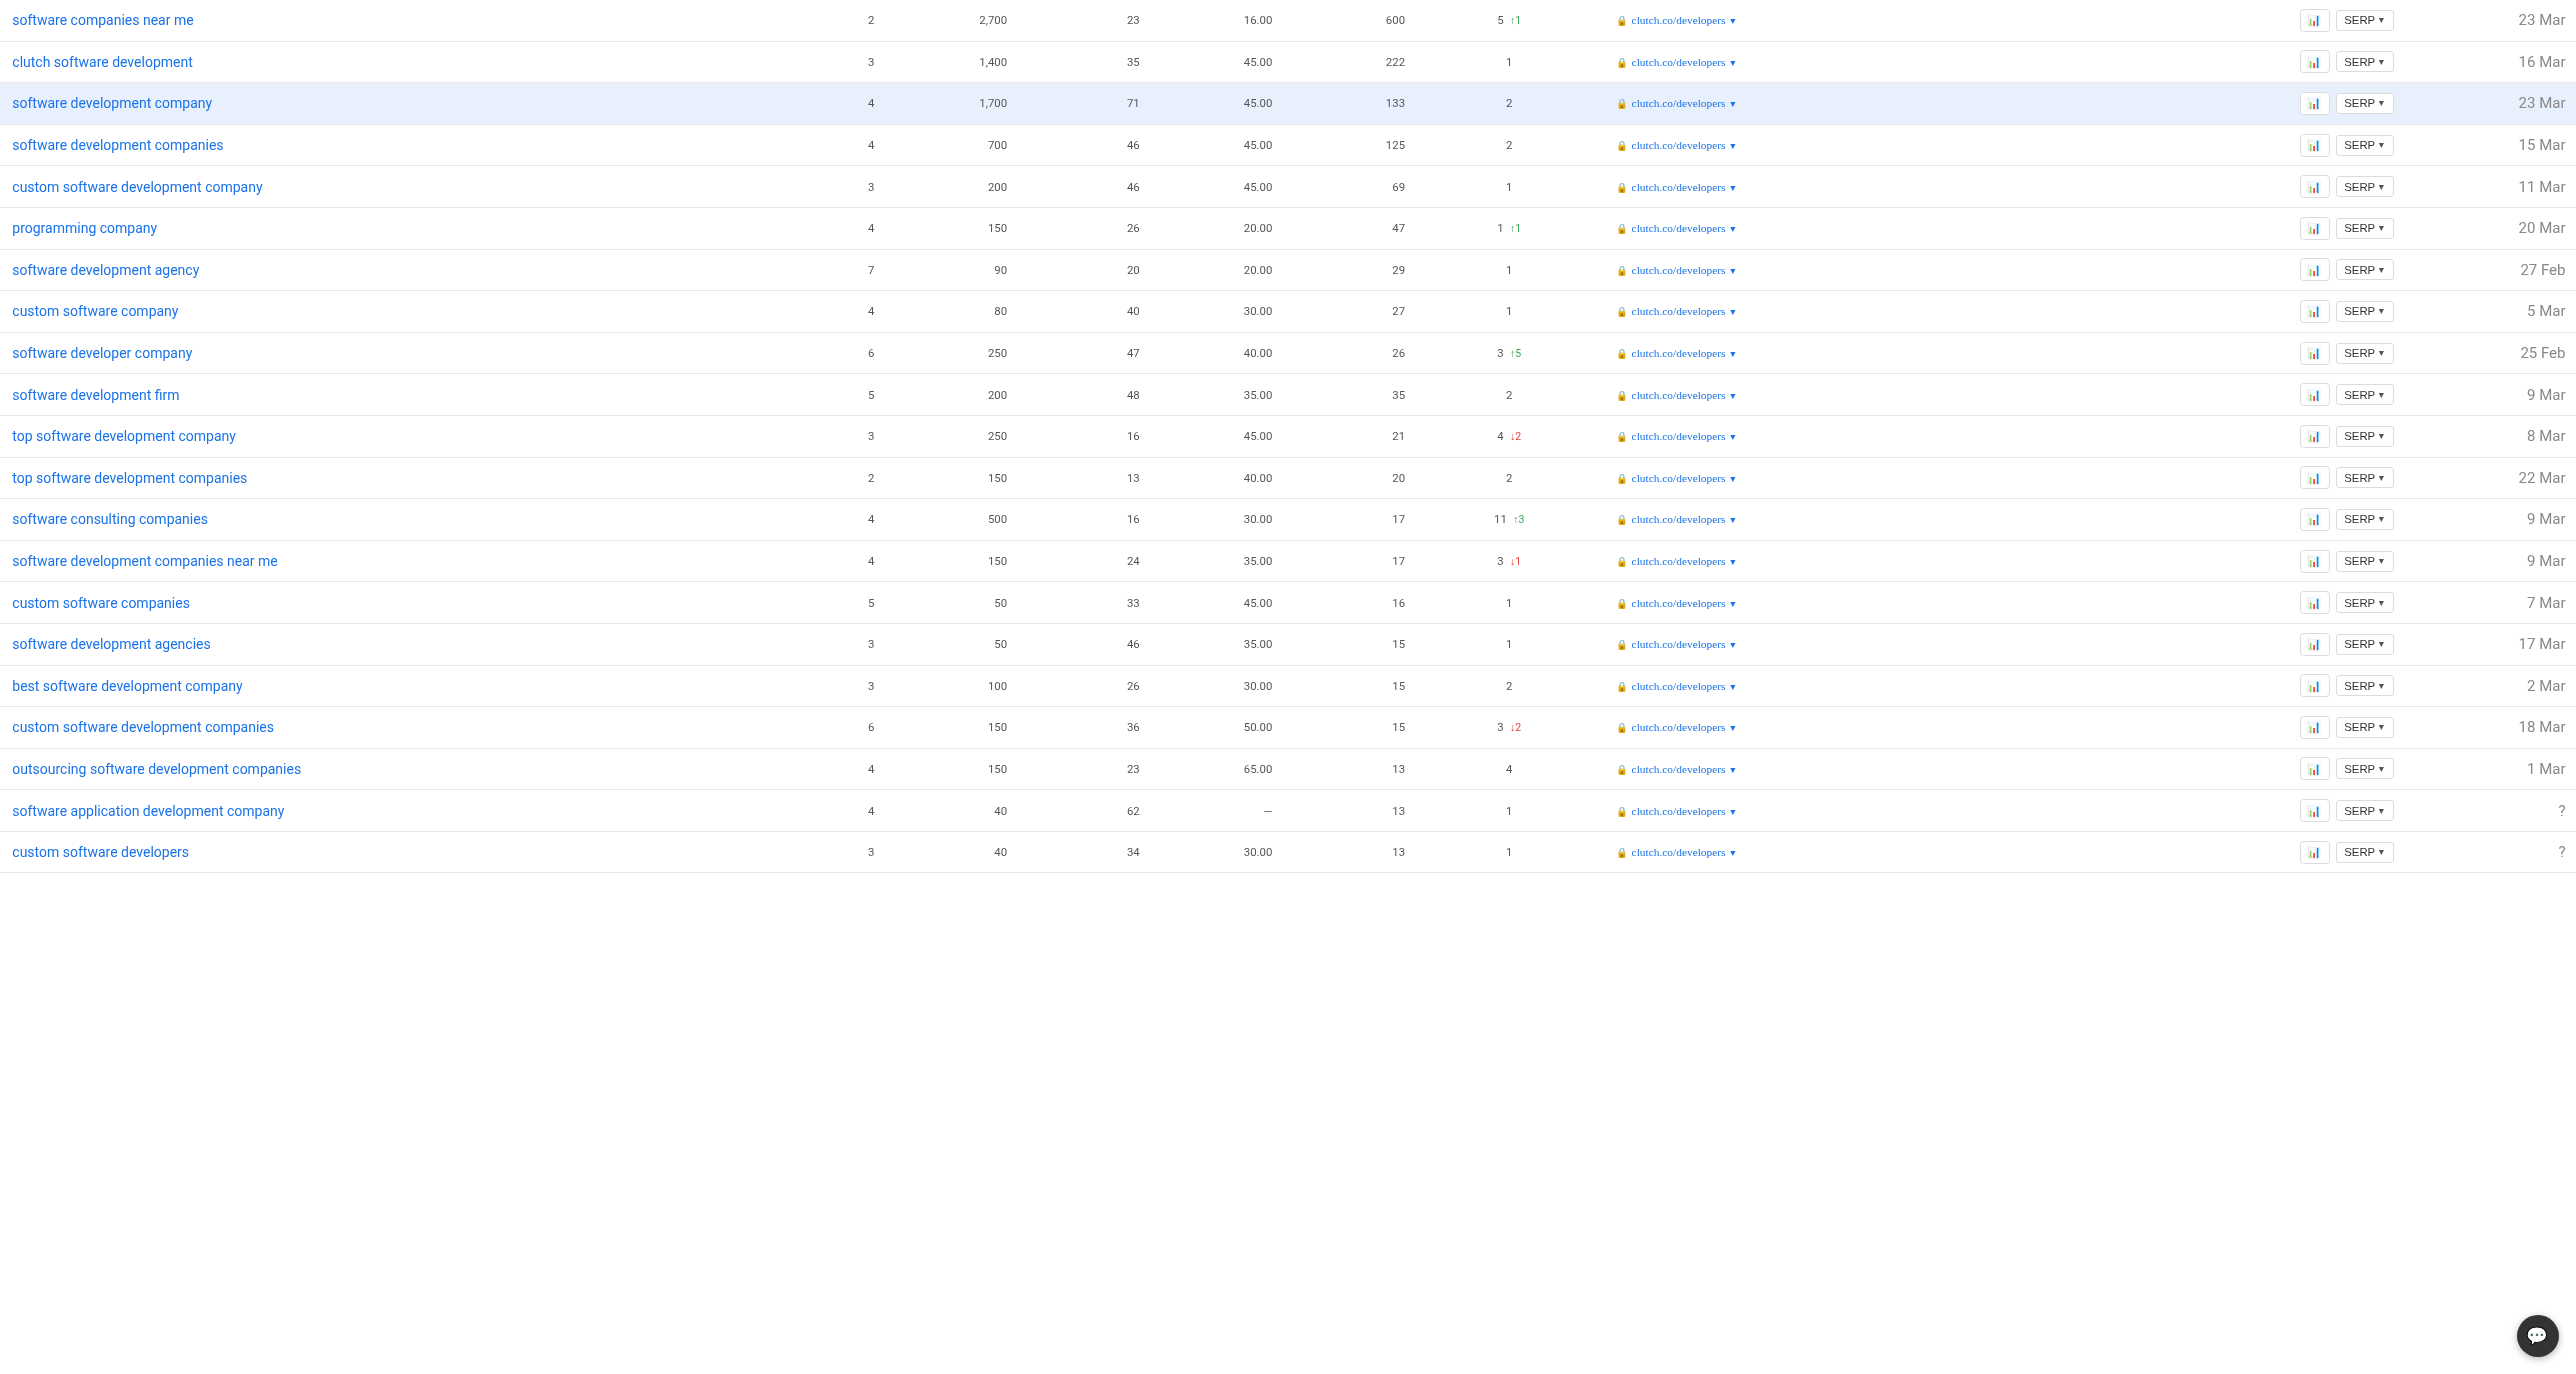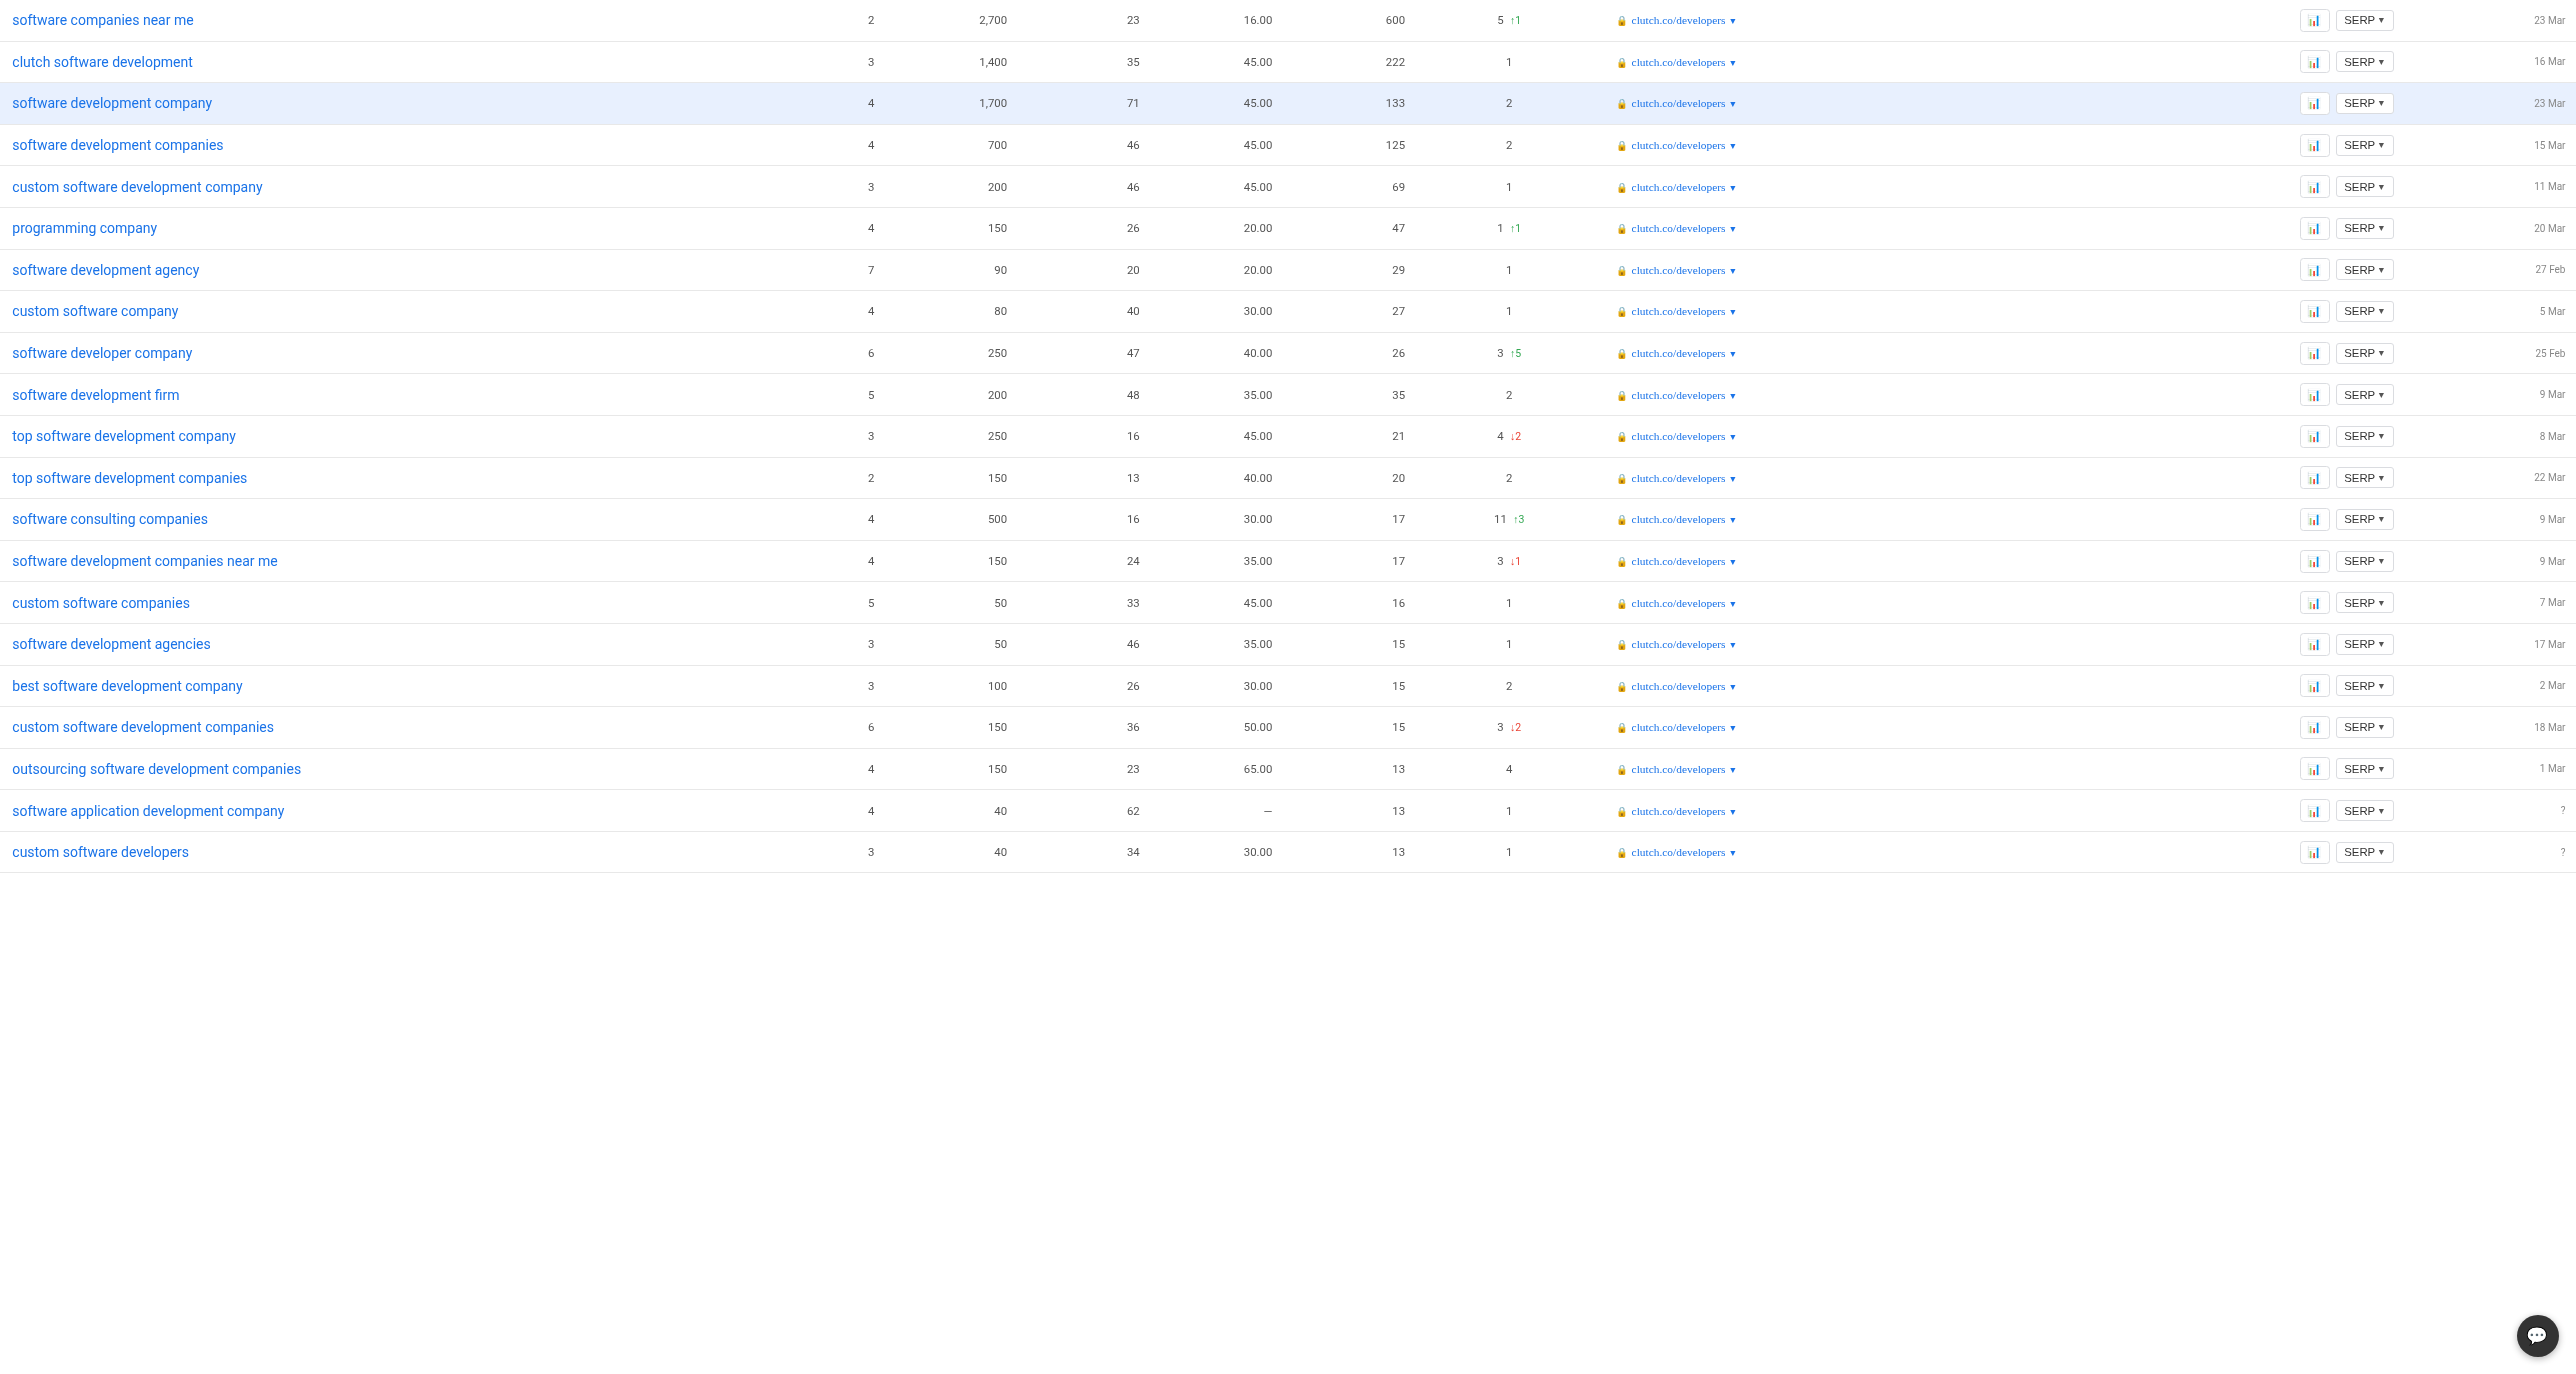--- a/index.html
+++ b/index.html
@@ -123,21 +123,21 @@
       color: #333;
       font-size: 11.4px;
     }
     .serp-dropdown {
       margin-left: 1.8px;
       font-size: 8.8px;
       color: #555;
     }
     .date-cell {
       color: #888;
-      font-size: 10px;
+      font-size: 15px;
       min-width: 70px;
       text-align: right;
       padding-right: 10.5px;
     }
     .chat-widget {
       position: fixed;
       bottom: 17.5px;
       right: 17.5px;
       width: 42px;
       height: 42px;

